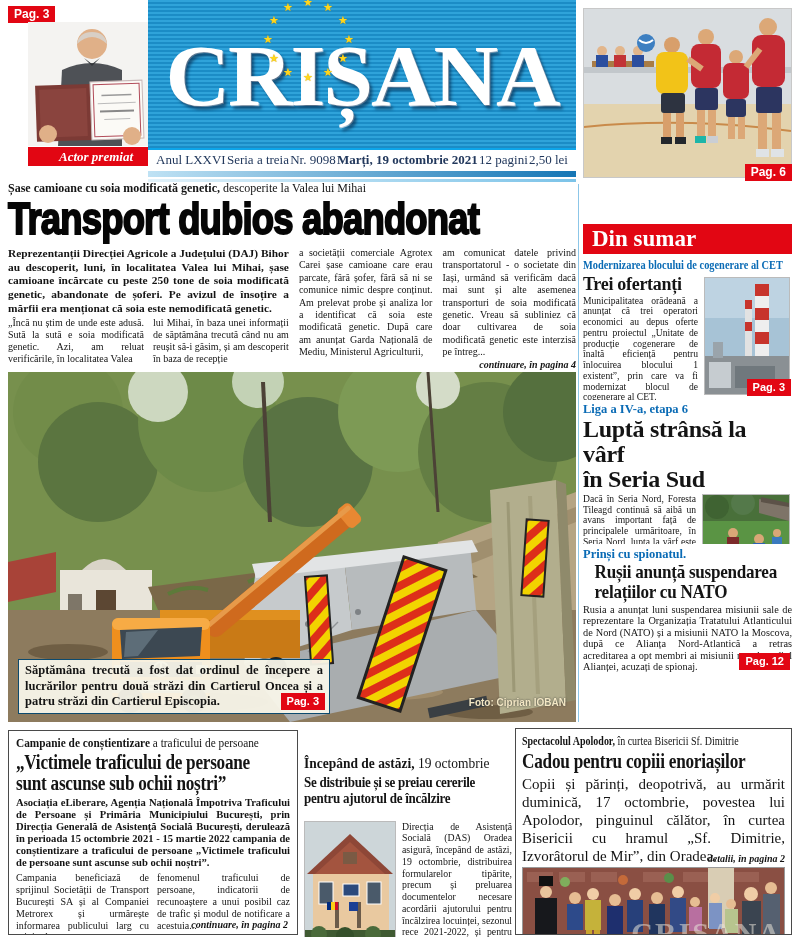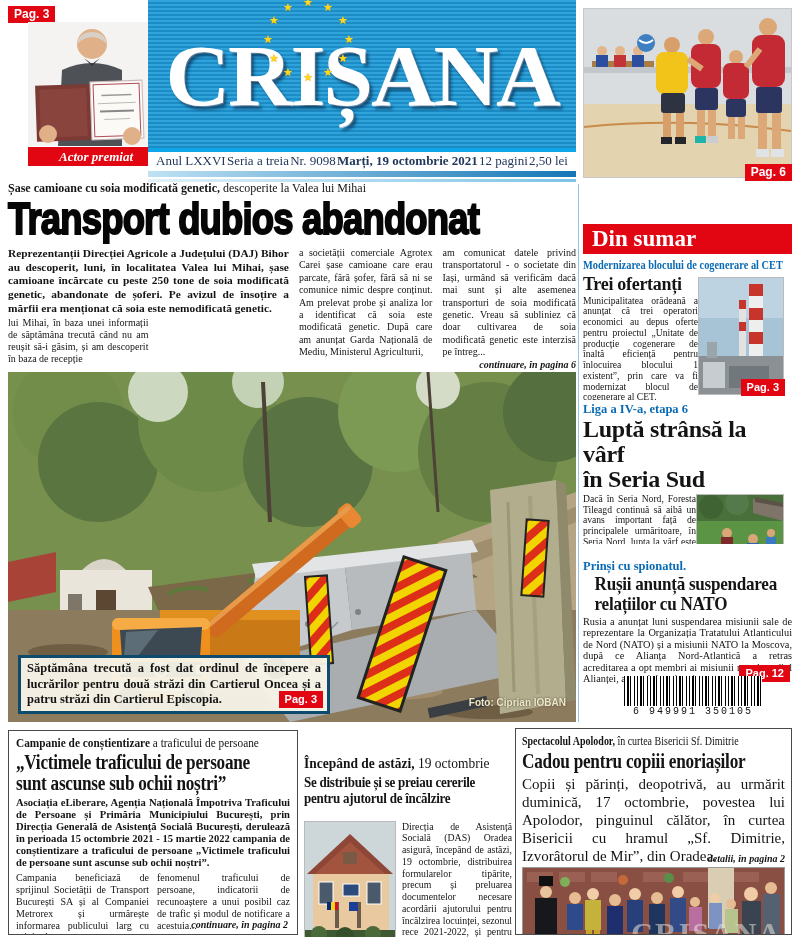--- a/index.html
+++ b/index.html
@@ -21,21 +21,21 @@
   .masthead{position:absolute;left:148px;top:0;width:428px;height:148px;overflow:hidden;
         background:repeating-linear-gradient(180deg,#2fa3da 0 2px,#1b8cc6 2px 4px);}
   .tagline{position:absolute;left:0;right:0;top:8px;text-align:center;color:#fff;
         font:bold 14px "Liberation Sans",sans-serif;letter-spacing:1px;text-shadow:1px 1px 1px rgba(0,40,80,.5);}
   .brand{position:absolute;left:0;top:16px;width:428px;text-align:center;color:#fff;
         font:bold 86px/120px "Liberation Serif",serif;letter-spacing:-2px;
         transform:scaleX(1.04);transform-origin:50% 0;
         text-shadow:3px 4px 3px rgba(5,30,60,.55),1px 1px 0 #bcd9ec;}
   .star{position:absolute;color:#ffd71e;font-size:11px;text-shadow:0 0 1px #b8860b;z-index:3;}
   .info-bar{position:absolute;left:148px;top:148px;width:428px;height:21px;background:#fff;
-        border-top:4px solid #0ea5e9;display:flex;justify-content:space-between;align-items:center;
+        border-top:2px solid #0ea5e9;display:flex;justify-content:space-between;align-items:center;
         padding:0 8px;font:13px "Liberation Serif",serif;color:#22385c;}
   .info-bar .b{font-weight:bold;}
   .strip1{position:absolute;left:148px;top:171px;width:428px;height:6px;
         background:linear-gradient(90deg,#bfe2f4,#1576b5);}
   .strip2{position:absolute;left:148px;top:179px;width:428px;height:3px;
         background:linear-gradient(90deg,#e2f2fa,#7cc3e8);}
   .handball{position:absolute;left:583px;top:8px;width:209px;height:170px;border:1px solid #c8c8c8;}
 
   
   .kicker-main{position:absolute;left:8px;top:181px;width:568px;font-size:12px;white-space:nowrap;}
@@ -48,41 +48,41 @@
   .lead-left{width:286px;}
   .lead-intro{font-weight:bold;font-size:11.4px;line-height:1.2;text-align:justify;}
   .subcols{display:flex;gap:9px;margin-top:2px;}
   .subcols div{width:50%;font-size:10px;line-height:1.2;text-align:justify;}
   .ncol{width:136px;font-size:10px;line-height:1.24;text-align:justify;}
   .cont{font:bold italic 10px "Liberation Serif",serif;text-align:right;margin-top:-12px;}
 
   
   .main-photo{position:absolute;left:8px;top:372px;width:568px;height:350px;overflow:hidden;}
   .photo-caption{position:absolute;left:10px;bottom:8px;width:312px;background:rgba(248,245,233,.95);
-        border:3px solid #0c4a6e;padding:3px 6px 4px;font:bold 12.5px/1.22 "Liberation Serif",serif;text-align:justify;}
+        border:1px solid #0c4a6e;padding:3px 6px 4px;font:bold 12.5px/1.22 "Liberation Serif",serif;text-align:justify;}
   .photo-caption .badge{position:absolute;right:4px;bottom:3px;}
   .photo-credit{position:absolute;right:10px;bottom:14px;color:#f3e7c4;
         font:bold 10px "Liberation Sans",sans-serif;text-shadow:0 0 2px #333;}
 
   
   .vdiv{position:absolute;left:578px;top:184px;width:1px;height:538px;background:#8cc6e8;}
   .side{position:absolute;left:583px;width:209px;}
   .side-top-caption{top:182px;font:bold 16.5px/1.22 "Liberation Serif",serif;position:absolute;width:209px;}
   .side-top-caption .badge{position:absolute;right:0;bottom:1px;font-size:12px;}
   .din-sumar{top:224px;height:30px;background:var(--red);color:#fff;position:absolute;
         font:bold 23px/30px "Liberation Serif",serif;padding-left:9px;width:209px;}
   .s-kicker{color:var(--kblue);font-weight:bold;font-size:12.5px;white-space:nowrap;transform-origin:0 0;display:block;}
   .s-head{font-weight:bold;font-size:19px;line-height:1.04;white-space:pre-line;letter-spacing:-.3px;}
   .s-body{font-size:9.6px;line-height:1.12;text-align:justify;}
-  .s-row{display:flex;margin-top:2px;}
+  .s-row{display:flex;gap:6px;margin-top:2px;}
   .s-photo{position:relative;flex:none;border:1px solid #bbb;}
   .s-photo .badge{position:absolute;right:-2px;bottom:-2px;}
   .item1{top:258px;height:142px;overflow:hidden;}
   .item2{top:402px;height:142px;overflow:hidden;}
-  .item3{top:559px;height:125px;overflow:hidden;}
+  .item3{top:547px;height:125px;overflow:hidden;}
   .barcode-wrap{position:absolute;left:618px;top:676px;width:150px;text-align:center;}
   .barcode{height:30px;margin:0 6px;
      background:repeating-linear-gradient(90deg,#000 0 1px,#fff 1px 3px,#000 3px 5px,#fff 5px 6px,#000 6px 7px,#fff 7px 10px,#000 10px 11px,#fff 11px 13px);}
   .barcode-digits{font:10px "Liberation Mono",monospace;letter-spacing:2px;color:#111;}
 
   
   .art{position:absolute;overflow:hidden;}
   .art-border{border:1px solid #4a4a4a;background:#fff;}
   .bk{white-space:nowrap;transform-origin:0 0;display:block;}
   .bk .b{font-weight:bold;}
@@ -218,27 +218,28 @@
 
   <div class="kicker-main">
     <span class="b">Șase camioane cu soia modificată genetic,</span><span> descoperite la Valea lui Mihai</span>
   </div>
   <h1 class="headline-main">Transport dubios abandonat</h1>
 
   <div class="lead-body">
     <div class="lead-left">
       <p class="lead-intro">Reprezentanții Direcției Agricole a Județului (DAJ) Bihor au descoperit, luni, în localitatea Valea lui Mihai, șase camioane încărcate cu peste 250 tone de soia modificată genetic, abandonate de șoferi. Pe avizul de însoțire a mărfii era menționat că soia este nemodificată genetic.</p>
       <div class="subcols">
+        <div>„Încă nu știm de unde este adusă. Sută la sută e soia modificată genetic. Azi, am reluat verificările, în localitatea Valea</div>
         <div>lui Mihai, în baza unei informații de săptămâna trecută când nu am reușit să-i găsim, și am descoperit în baza de recepție</div>
       </div>
     </div>
     <div class="ncol">a societății comerciale Agrotex Carei șase camioane care erau parcate, fără șofer, fără să ni se comunice nimic despre conținut. Am prelevat probe și analiza lor a identificat că soia este modificată genetic. După care am anunțat Garda Națională de Mediu, Ministerul Agriculturii,</div>
     <div class="ncol">
       <span>am comunicat datele privind transportatorul - o societate din Iași, urmând să verificăm dacă mai sunt și alte asemenea transporturi de soia modificată genetic. Vreau să subliniez că doar cultivarea de soia modificată genetic este interzisă pe întreg...</span>
-      <div class="cont" style="margin-top:0">continuare, în pagina 6</div>
+      <div class="cont" style="margin-top:0">continuare, în pagina 4</div>
     </div>
   </div>
 
   <div class="main-photo">
     <svg width="568" height="350" viewBox="0 0 568 350">
       <defs>
         <pattern id="stripes" width="16" height="16" patternUnits="userSpaceOnUse" patternTransform="rotate(45)">
           <rect width="16" height="16" fill="#f2d400"></rect>
           <rect width="8" height="16" fill="#dd2e1a"></rect>
         </pattern>
@@ -404,24 +405,20 @@
   </div>
 
   <div class="side item3">
     <span class="s-kicker">Prinși cu spionatul.</span>
     <div class="s-head" style="font-size:19px;transform:scaleX(.9);width:232px">Rușii anunță suspendarea
 relațiilor cu NATO</div>
     <div class="s-body" style="font-size:10.3px;margin-top:2px">Rusia a anunțat luni suspendarea misiunii sale de reprezentare la Organizația Tratatului Atlanticului de Nord (NATO) și a misiunii NATO la Moscova, după ce Alianța Nord-Atlantică a retras acreditarea a opt membri ai misiunii ruse la sediul Alianței, acuzați de spionaj.</div>
     <span class="badge" style="position:absolute;right:2px;bottom:2px">Pag. 12</span>
   </div>
 
-  <div class="barcode-wrap">
-    <div class="barcode"></div>
-    <div class="barcode-digits">6 949991 350105</div>
-  </div>
 
   <div class="art art-border art-left">
     <span class="bk">
       <span class="b">Campanie de conștientizare</span><span> a traficului de persoane</span>
     </span>
     <div class="bh">„Victimele traficului de persoane
 sunt ascunse sub ochii noștri”</div>
     <p class="intro">Asociația eLiberare, Agenția Națională Împotriva Traficului de Persoane și Primăria Municipiului București, prin Direcția Generală de Asistență Socială București,  derulează în perioada 15 octombrie 2021 - 15 martie 2022 campania de conștientizare a traficului de persoane „Victimele traficului de persoane sunt ascunse sub ochii noștri”.</p>
     <div class="cols">
       <div>Campania beneficiază de sprijinul Societății de Transport București SA și al Companiei Metrorex și urmărește informarea publicului larg cu privire la</div>

